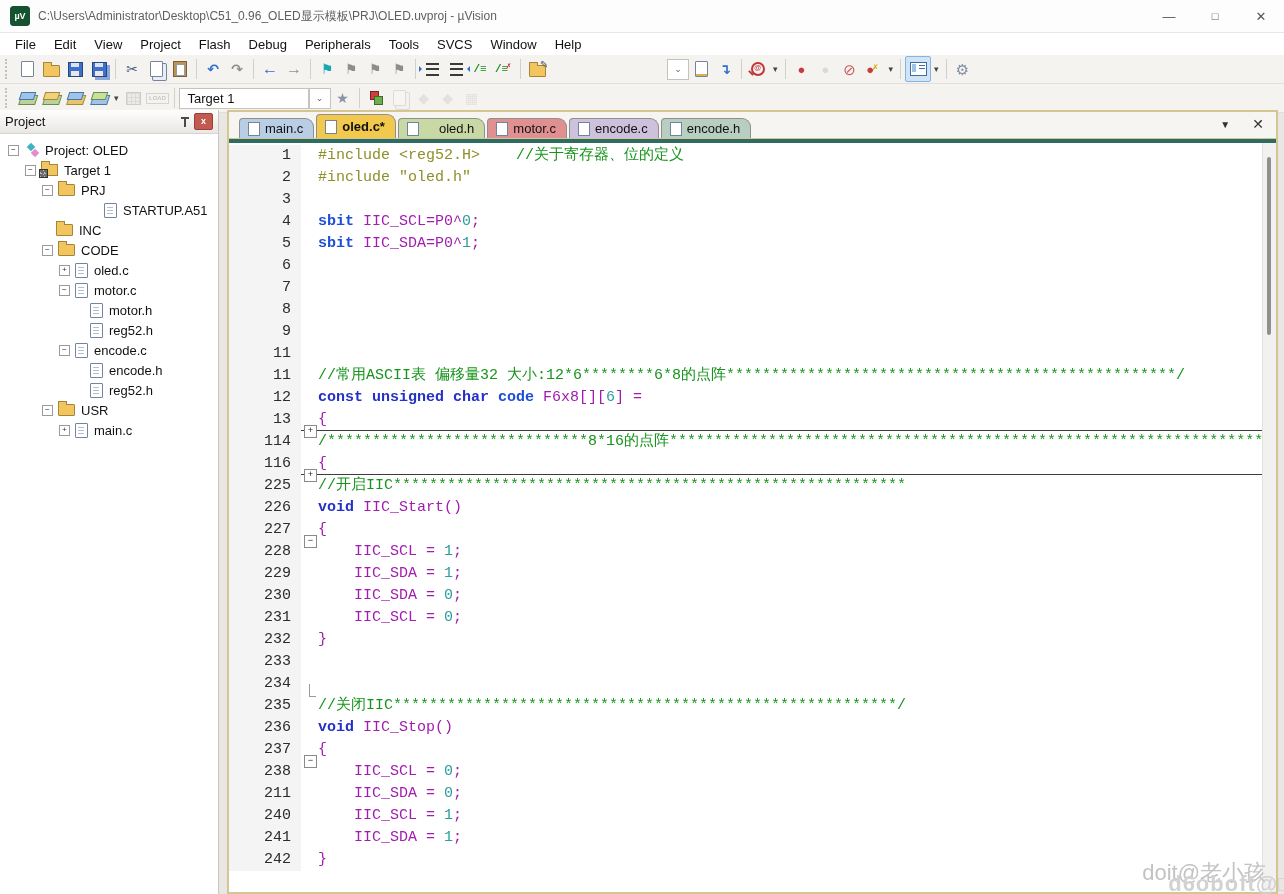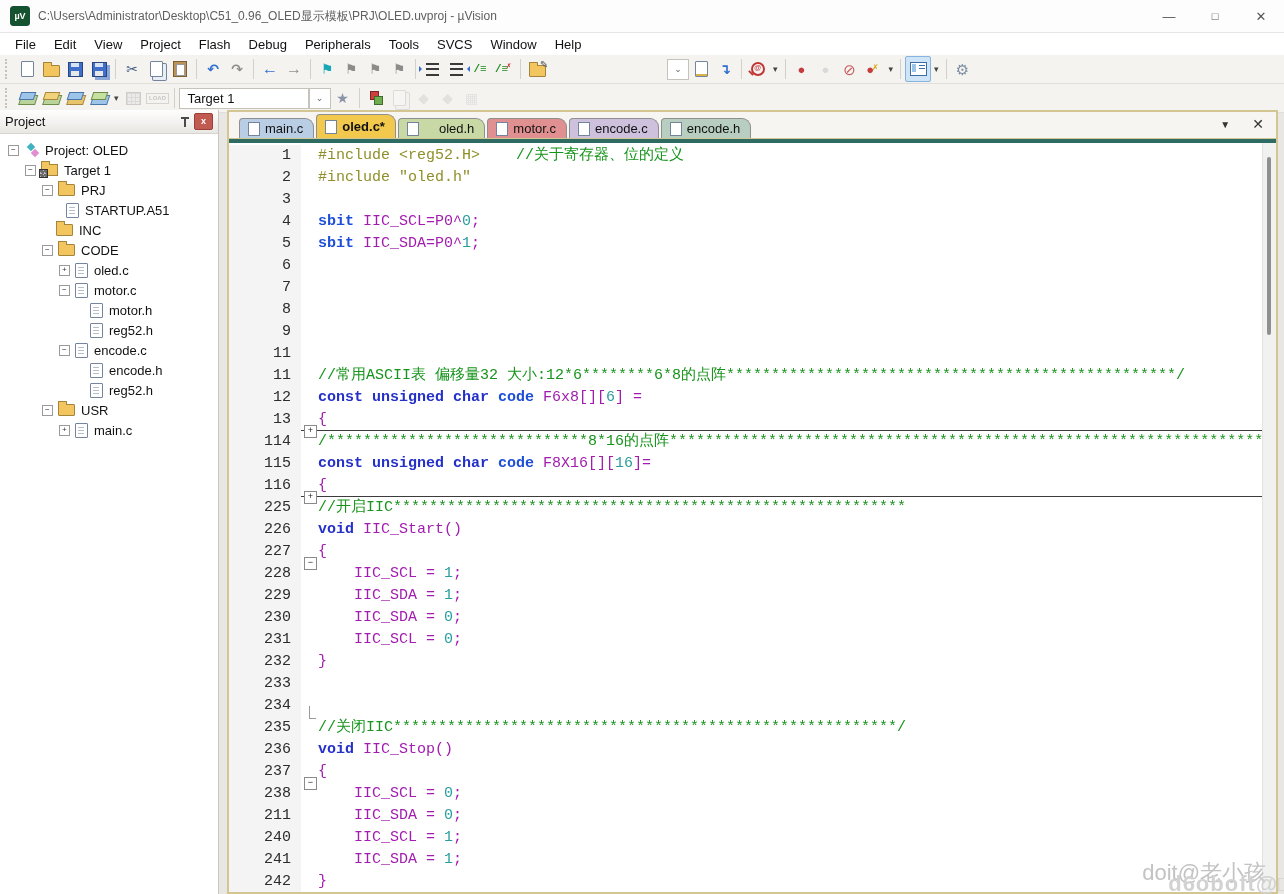--- a/index.html
+++ b/index.html
@@ -326,21 +326,21 @@
         <div class="trow" style="padding-left: 25px;">
           <span class="exp">−</span>
           <span class="ticon ti-target"></span>
           <span>Target 1</span>
         </div>
         <div class="trow" style="padding-left: 42px;">
           <span class="exp">−</span>
           <span class="ticon ti-folder"></span>
           <span>PRJ</span>
         </div>
-        <div class="trow" style="padding-left: 52px;">
+        <div class="trow" style="padding-left: 90px;">
           <span class="exp-ph"></span>
           <span class="ticon ti-file"></span>
           <span>STARTUP.A51</span>
         </div>
         <div class="trow" style="padding-left: 42px;">
           <span class="exp-ph"></span>
           <span class="ticon ti-folder"></span>
           <span>INC</span>
         </div>
         <div class="trow" style="padding-left: 42px;">
@@ -524,27 +524,20 @@
             </span>
           </div>
           <div class="cl">
             <span class="ln">114</span>
             <span class="lbody">
               <span class="fcol"></span>
               <span class="ct"><span class="s-cm">/*****************************8*16的点阵******************************************************************</span></span>
             </span>
           </div>
           <div class="cl">
-            <span class="ln">115</span>
-            <span class="lbody">
-              <span class="fcol"></span>
-              <span class="ct"><span class="s-kw">const unsigned char</span><span class="s-pl"> </span><span class="s-kk">code</span><span class="s-pl"> F8X16[][</span><span class="s-nu">16</span><span class="s-pl">]=</span></span>
-            </span>
-          </div>
-          <div class="cl">
             <span class="ln">116</span>
             <span class="lbody hl">
               <span class="fcol">
                 <span class="fbox">+</span>
               </span>
               <span class="ct"><span class="s-pl">{</span></span>
             </span>
           </div>
           <div class="cl">
             <span class="ln">225</span>

